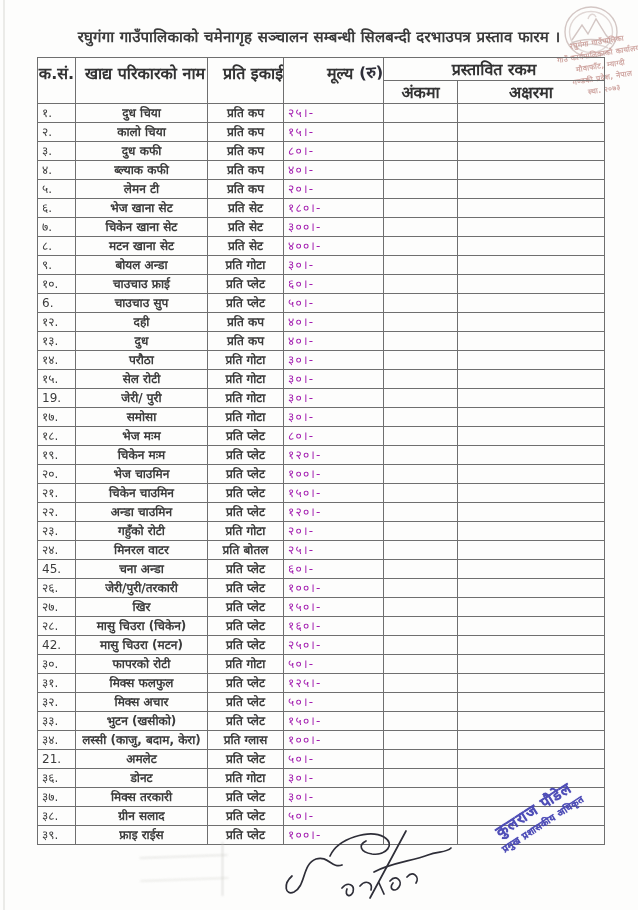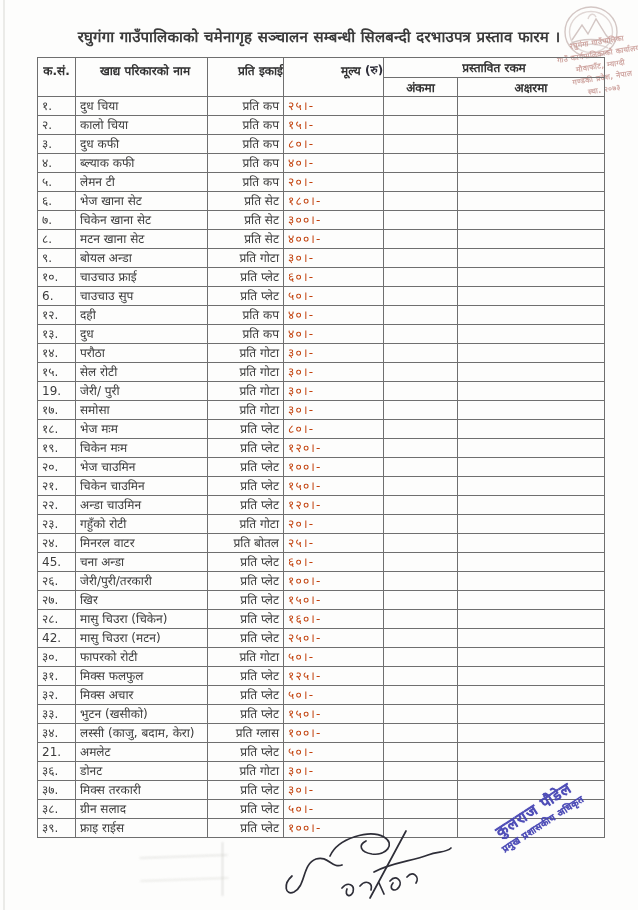--- a/index.html
+++ b/index.html
@@ -21,35 +21,35 @@
   
   table.rate-table {
     position:absolute; left:37px; top:57px; width:567px;
     border-collapse:collapse; table-layout:fixed;
     font-size:12px; color:#3c3c3c;
   }
   .rate-table th, .rate-table td {
     border:1px solid #6f6f6f; overflow:hidden; white-space:nowrap;
   }
   .rate-table thead th {
-    font-weight:bold; text-align:center; font-size:12px; color:#333;
+    font-weight:bold; text-align:center; font-size:16px; color:#333;
   }
   .rate-table thead tr.h1 th { height:20px; }
   .rate-table thead tr.h2 th { height:19px; }
   .rate-table thead th.span2 {
     vertical-align:top; padding-top:4px; text-align:right; padding-left:7px;
   }
   .rate-table thead th.c-sn { text-align:center; padding-left:0; }
   .rate-table tbody td { height:18px; line-height:18px; padding:0 4px; }
   td.col-sn  { text-align:left; padding-left:9px; }
-  td.col-name{ text-align:left; padding-left:7px; }
-  td.col-unit{ text-align:right; padding-left:5px; }
+  td.col-name{ text-align:center; padding-left:7px;font-weight:bold; }
+  td.col-unit{ text-align:center; padding-left:5px;font-weight:bold; }
   td.col-price{
     text-align:left; padding-left:7px;
-    color:#c2410c; letter-spacing:1.2px;
+    color:#a21caf; letter-spacing:1.2px;
   }
   .hand-rs {
     display:inline-block; color:#2f2f3a; font-weight:bold;
     transform:rotate(-4deg) translateY(-1px); letter-spacing:0;
   }
   
   .emblem { position:absolute; left:552px; top:2px; }
   .office-stamp {
     position:absolute; left:512px; top:50px; width:170px;
     transform:rotate(-9deg); transform-origin:left top;

